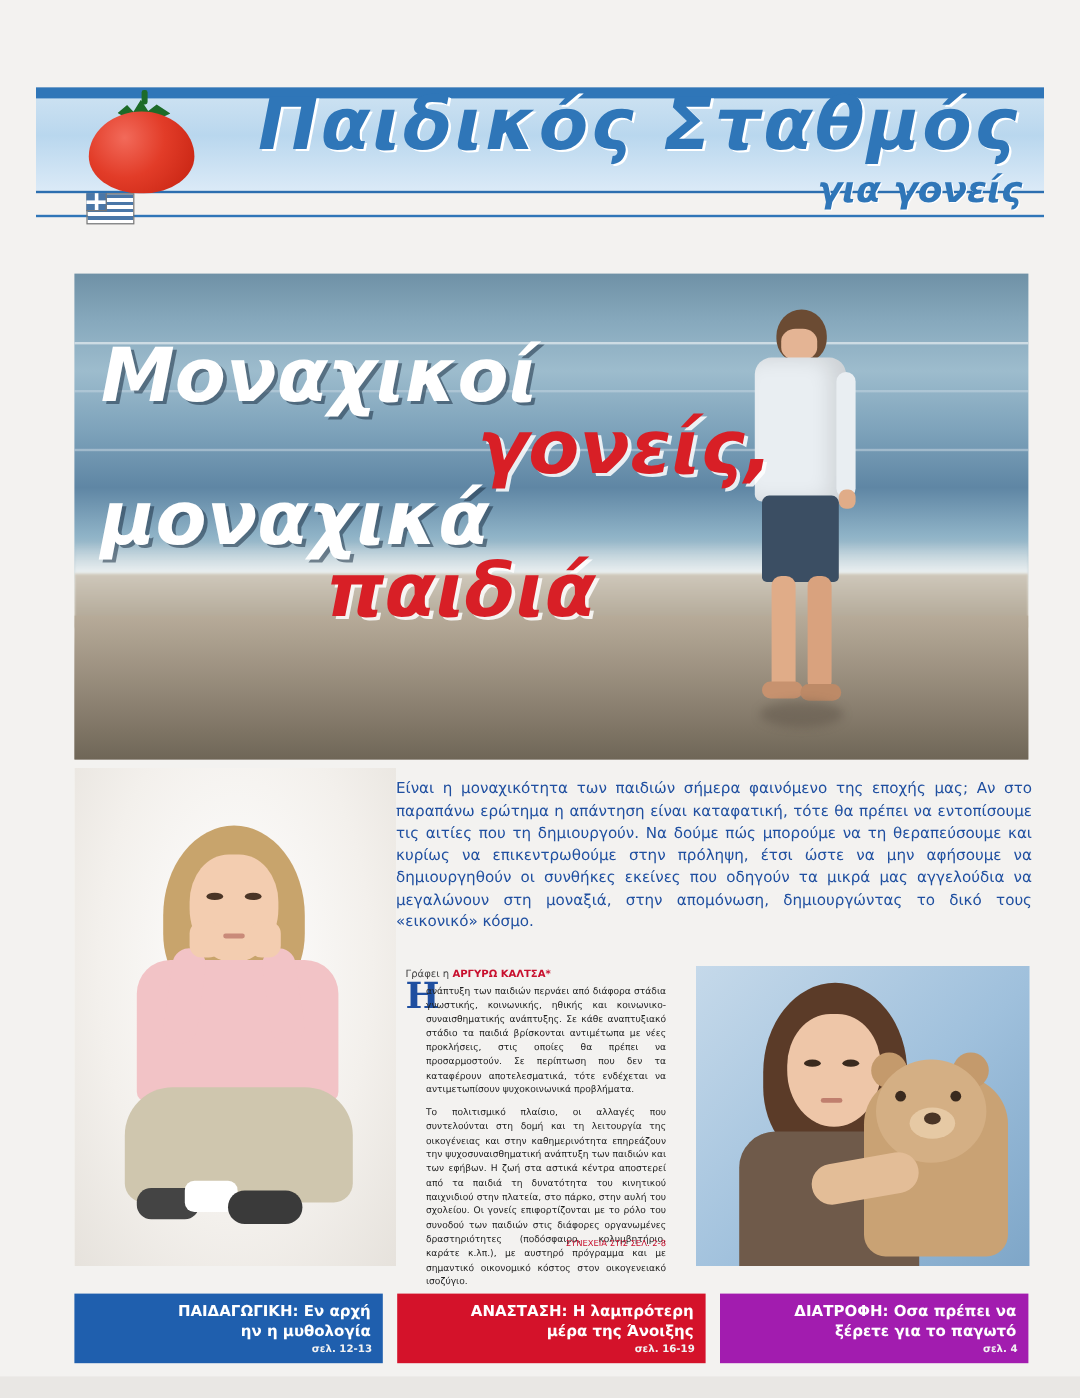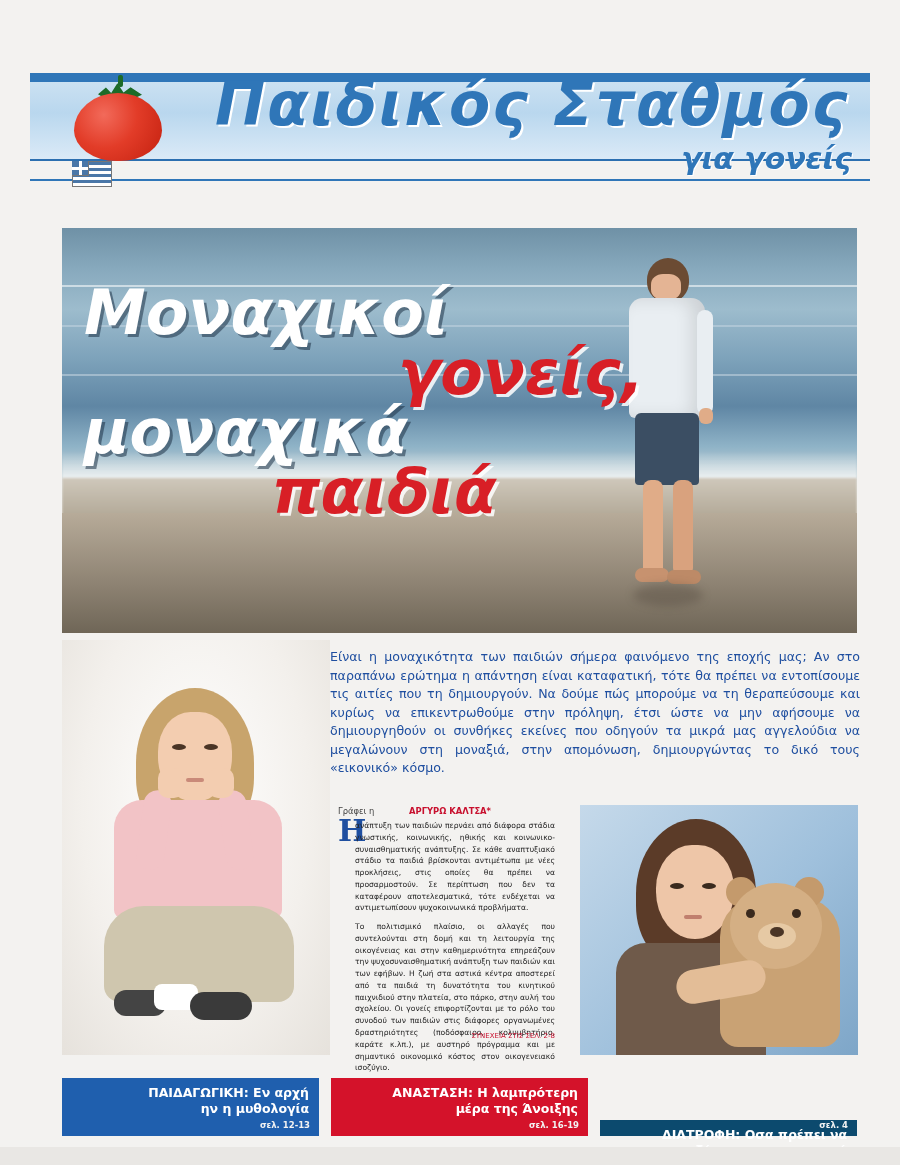--- a/index.html
+++ b/index.html
@@ -130,21 +130,21 @@
   .lead{
     position:absolute;left:330px;top:648px;width:530px;
     font-size:12.6px;line-height:1.47;font-weight:normal;color:#1f4fa0;
     text-align:justify;
   }
   
   .byline{
     position:absolute;left:338px;top:806px;
     font-size:8.4px;color:#444;
   }
-  .byline b{color:#c8102e;margin-left:32px;}
+  .byline b{color:#c8102e;}
   .body-col{
     position:absolute;left:355px;top:820px;width:200px;
     font-size:7.6px;line-height:1.55;color:#222;text-align:justify;
   }
   .body-col p{margin:0 0 7px 0;}
   .dropcap{
     position:absolute;left:338px;top:818px;
     font-size:30px;line-height:26px;font-weight:bold;color:#1f4fa0;
     font-family:"DejaVu Serif", serif;
   }
@@ -200,21 +200,21 @@
   .teasers{
     position:absolute;left:62px;top:1078px;width:795px;height:58px;
     display:flex;gap:12px;
   }
   .teaser{
     flex:1;position:relative;color:#fff;padding:7px 10px 7px 12px;
     box-sizing:border-box;
   }
   .t-blue{background:#1f5fae;}
   .t-red{background:#d4122a;}
-  .t-green{background:#0c4a6e;margin-top:42px;}
+  .t-green{background:#a21caf;}
   .teaser .line{
     font-size:12.5px;font-weight:bold;line-height:1.28;text-align:right;
   }
   .teaser .line .topic{font-weight:bold;}
   .teaser .pages{
     position:absolute;right:9px;bottom:6px;font-size:8.5px;font-weight:bold;color:#f2f2f2;
   }
   .pagebottom{
     position:absolute;left:0;bottom:0;width:900px;height:18px;background:#e9e7e4;
   }

